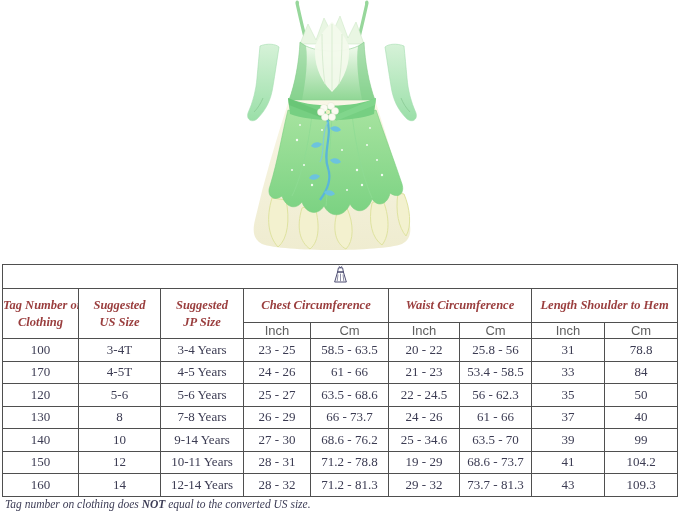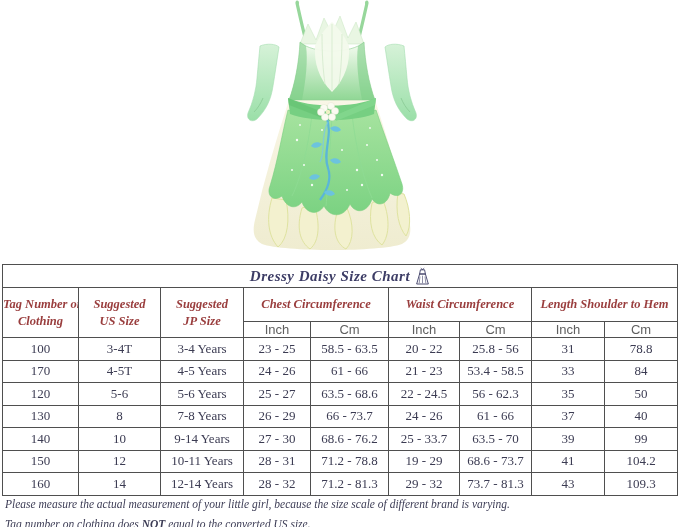--- a/index.html
+++ b/index.html
@@ -161,21 +161,20 @@
       <col style="width:78px">
       <col style="width:71px">
     <col style="width:72px">
       <col style="width:73px">
       <col style="width:73px">
   </colgroup>
   <thead>
     <tr>
       <th colspan="9" class="title-cell">
         <span class="ttl-inner">
-          <span>Dressy Daisy Size Chart</span>
           <svg width="15" height="19" viewBox="0 0 18 22" fill="none" stroke="#3d3d66" stroke-width="1.1">
             <path d="M 7,1 C 9,3 9,3 11,1"></path>
             <path d="M 6.5,3 L 11.5,3 L 12.5,8 L 5.5,8 Z"></path>
             <path d="M 5.5,8 L 2,20 L 16,20 L 12.5,8 Z"></path>
             <path d="M 6,11 L 5,19 M 9,10 L 9,19 M 12,11 L 13,19" stroke-width="0.7"></path>
           </svg>
         </span>
       </th>
     </tr>
     <tr class="head-main">
@@ -252,21 +251,21 @@
     <td>37</td>
     <td>40</td>
   </tr>
 
   <tr>
     <td>140</td>
     <td>10</td>
     <td>9-14 Years</td>
     <td>27 - 30</td>
     <td>68.6 - 76.2</td>
-    <td>25 - 33.7</td>
+    <td>25 - 34.6</td>
     <td>63.5 - 70</td>
     <td>39</td>
     <td>99</td>
   </tr>
 
   <tr>
     <td>150</td>
     <td>12</td>
     <td>10-11 Years</td>
     <td>28 - 31</td>
@@ -285,15 +284,14 @@
     <td>71.2 - 81.3</td>
     <td>29 - 32</td>
     <td>73.7 - 81.3</td>
     <td>43</td>
     <td>109.3</td>
   </tr>
 </tbody>
 </table>
 
 <div class="notes">
-  <p><span>Please measure the actual measurement of your little girl, because the size scale of different brand is varying.</span></p>
   <p><span>Tag number on clothing does </span><b>NOT</b><span> equal to the converted US size.</span></p>
 </div>
 
 </body></html>

